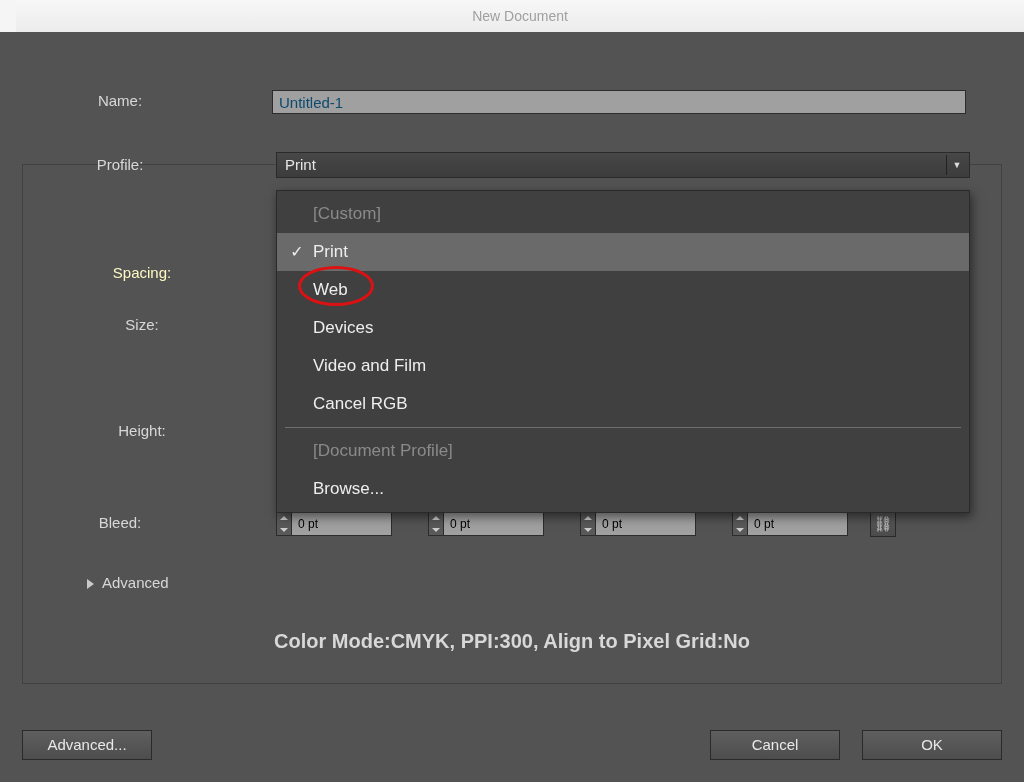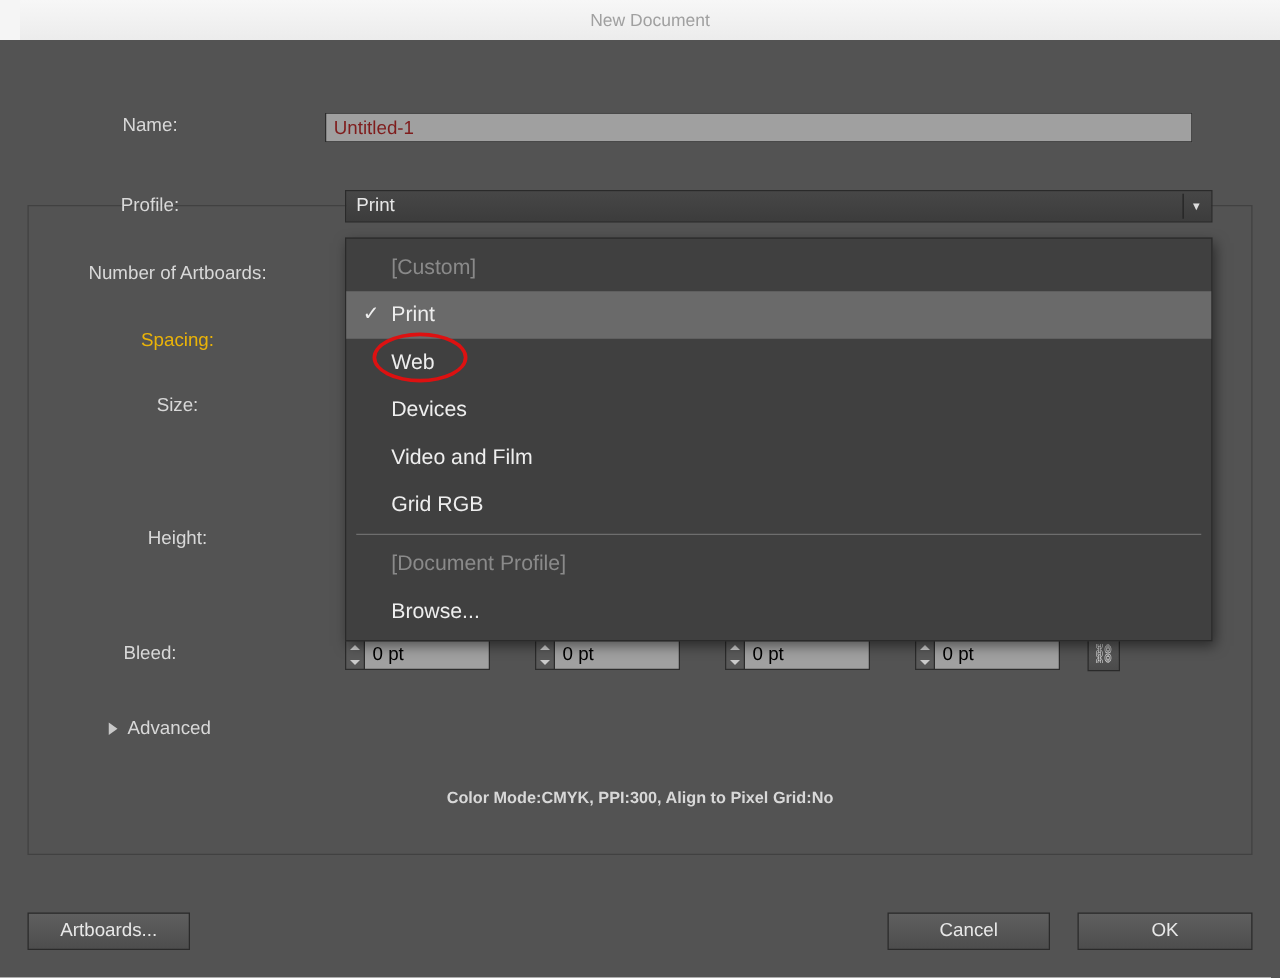--- a/index.html
+++ b/index.html
@@ -45,31 +45,31 @@
     width: 100%;
     box-sizing: border-box;
   }
   .label {
     position: absolute;
     text-align: center;
     width: 240px;
     color: #d8d8d8;
   }
   .label.dim {
-    color: #eab308;
+    color: #fef9c3;
   }
   .name-field {
     position: absolute;
-    left: 260px;
+    left: 272px;
     top: 0;
     width: 694px;
     height: 24px;
     background: #a0a0a0;
     border: 1px solid #2c2c2c;
-    color: #7f1d1d;
+    color: #0c4a6e;
     padding: 0 6px;
     font-size: 15px;
     box-sizing: border-box;
   }
   .profile-select {
     position: absolute;
     left: 276px;
     top: 0;
     width: 694px;
     height: 26px;
@@ -183,21 +183,21 @@
     width: 100px;
     height: 24px;
     vertical-align: top;
     background: #a0a0a0;
     border: 1px solid #2c2c2c;
     border-left: none;
     box-sizing: border-box;
     line-height: 22px;
     padding-left: 6px;
     color: #000;
-    font-size: 15px;
+    font-size: 12px;
   }
   .link-btn {
     position: absolute;
     width: 26px;
     height: 26px;
     background: linear-gradient(#5b5b5b,#4b4b4b);
     border: 1px solid #2a2a2a;
     box-sizing: border-box;
     text-align: center;
     line-height: 24px;
@@ -220,21 +220,21 @@
     margin-right: 8px;
     vertical-align: middle;
   }
   .summary {
     position: absolute;
     left: 0;
     width: 100%;
     text-align: center;
     top: 598px;
     color: #d8d8d8;
-    font-size: 13px;
+    font-size: 20px;
     font-weight: bold;
   }
   .button-bar {
     position: absolute;
     left: 22px;
     right: 22px;
     bottom: 22px;
     height: 30px;
   }
   .btn {
@@ -281,21 +281,20 @@
     <div class="group-border"></div>
 
     <div class="row" style="top:120px;">
       <div class="label" style="top:4px;">Profile:</div>
       <div class="profile-select">
         <span>Print</span>
         <span class="profile-caret">▼</span>
       </div>
     </div>
 
-    <div class="label" style="top:178px;">Number of Artboards:</div>
     <div class="label dim" style="top:232px;">Spacing:</div>
     <div class="label" style="top:284px;">Size:</div>
     <div class="label" style="top:390px;">Height:</div>
 
     <div class="bleed-row">
       <div class="label" style="top:2px;">Bleed:</div>
 
       <div class="stepper" style="left:276px;">
         <span class="arrows"></span><span class="val">0 pt</span>
       </div>
@@ -314,21 +313,21 @@
       </div>
     </div>
 
     <div class="advanced">
       <span class="adv-caret"></span><span>Advanced</span>
     </div>
 
     <div class="summary">Color Mode:CMYK, PPI:300, Align to Pixel Grid:No</div>
 
     <div class="button-bar">
-      <div class="btn btn-templates">Artboards...</div>
+      <div class="btn btn-templates">Advanced...</div>
       <div class="btn btn-cancel">Cancel</div>
       <div class="btn btn-ok">OK</div>
     </div>
 
     <div class="dropdown">
       <div class="dd-item dim">
         <span>[Custom]</span>
       </div>
       <div class="dd-item selected">
         <span class="dd-check">✓</span>
@@ -337,21 +336,21 @@
       <div class="dd-item">
         <span>Web</span>
       </div>
       <div class="dd-item">
         <span>Devices</span>
       </div>
       <div class="dd-item">
         <span>Video and Film</span>
       </div>
       <div class="dd-item">
-        <span>Grid RGB</span>
+        <span>Cancel RGB</span>
       </div>
       <div class="dd-sep"></div>
       <div class="dd-item dim">
         <span>[Document Profile]</span>
       </div>
       <div class="dd-item">
         <span>Browse...</span>
       </div>
     </div>
 

